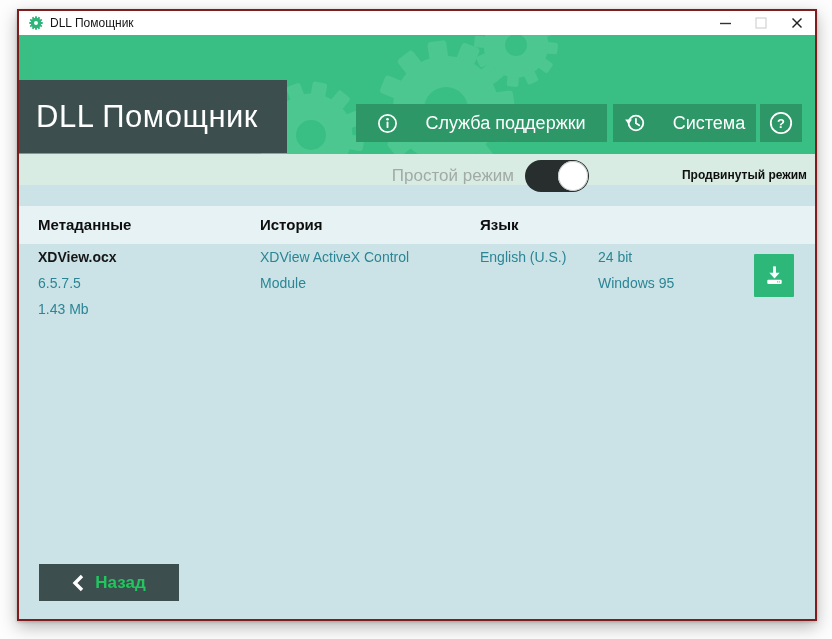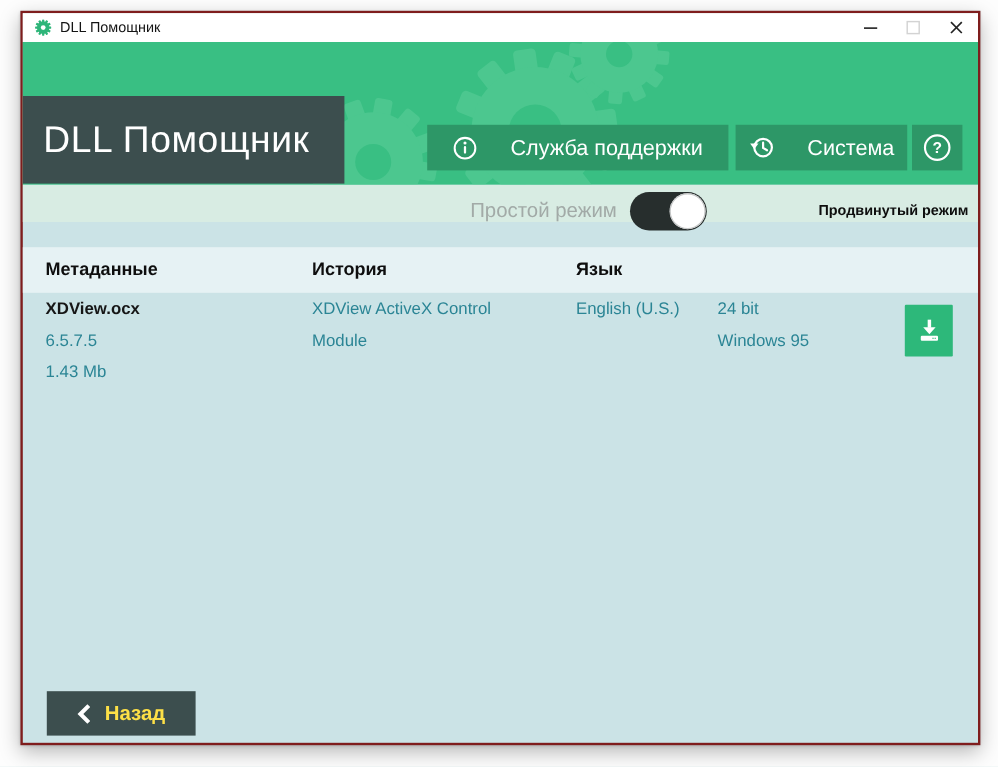--- a/index.html
+++ b/index.html
@@ -81,26 +81,25 @@
   .cell.c3 { left:461px; }
   .cell.c4 { left:579px; }
   .cell .fname { color:#161616; font-weight:bold; }
   .dl-btn {
     position:absolute; left:735px; top:243px; width:40px; height:43px;
     background:#2db87a; border:none; border-radius:1px;
     display:flex; align-items:center; justify-content:center; cursor:pointer;
   }
   
   .back-btn {
-    position:absolute; left:20px; top:553px; width:124px; height:37px;
-    background:#3c4e4e; color:#fde047; border:none;
+    position:absolute; left:20px; top:553px; width:140px; height:37px;
+    background:#3c4e4e; color:#22c55e; border:none;
     display:flex; align-items:center; justify-content:center; gap:11px;
     font-size:17px; font-weight:600; cursor:pointer;
     font-family:"Liberation Sans", sans-serif;
-    margin-top:12px;
   }
 </style>
 </head>
 <body>
 
 <svg width="0" height="0" style="position:absolute">
   <defs>
     <g id="gear">
       <rect x="-58" y="-8" width="116" height="16" rx="3"></rect>
       <rect x="-58" y="-8" width="116" height="16" rx="3" transform="rotate(30)"></rect>

